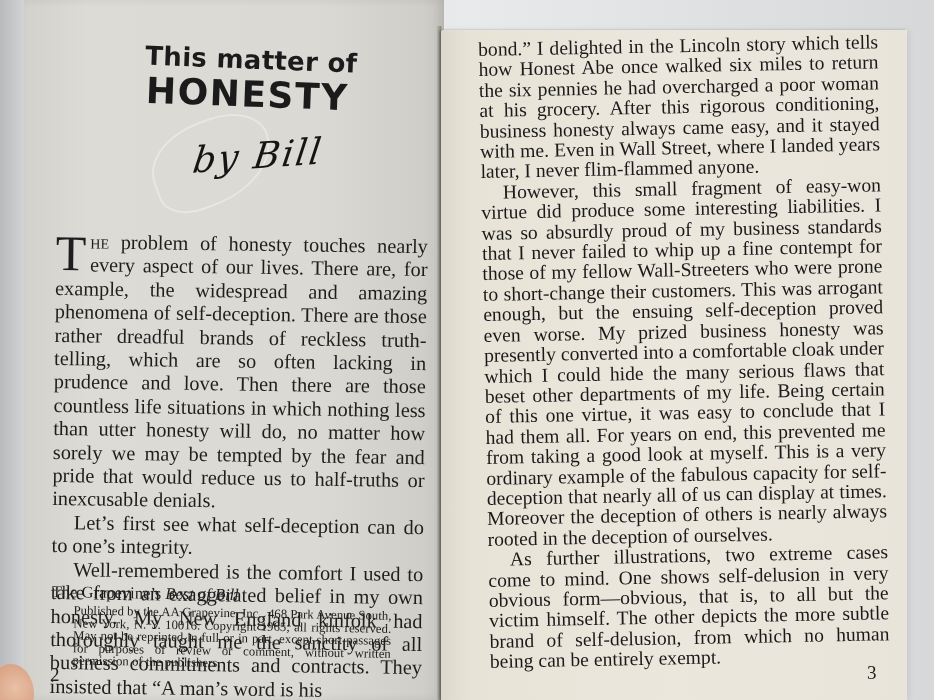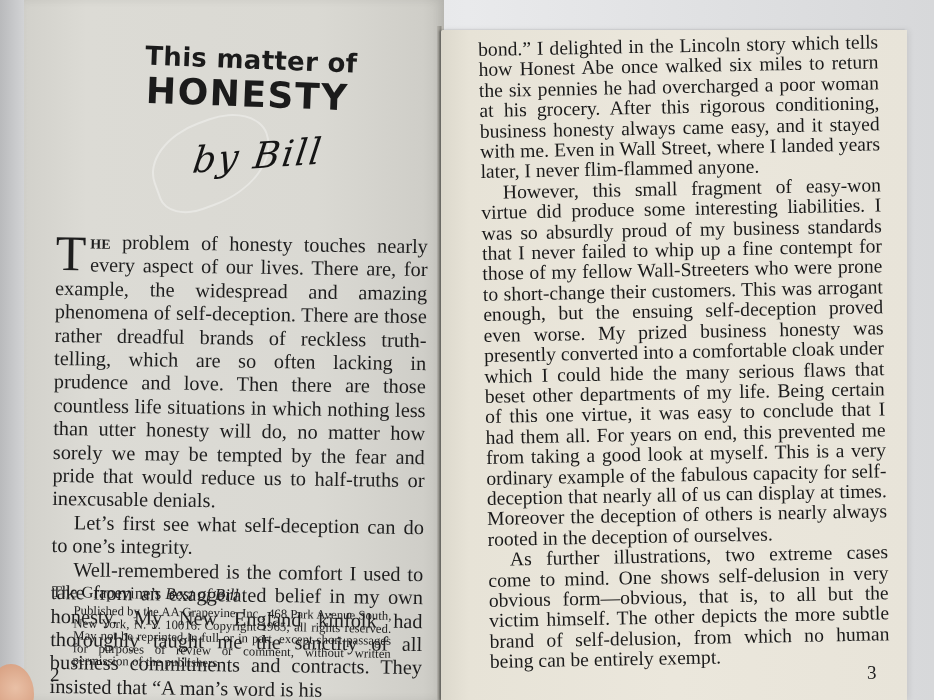--- a/index.html
+++ b/index.html
@@ -125,21 +125,20 @@
   }
   .dropcap {
     float: left;
     font-size: 50px;
     line-height: 42px;
     margin: 2px 4px 0 0;
     font-weight: normal;
   }
   .smallcaps {
     font-variant: small-caps;
-    font-weight: bold;
   }
 
   .credits {
     position: absolute;
     left: 52px;
     top: 582px;
     width: 340px;
     color: #1e1e1e;
     transform: rotate(1deg);
     transform-origin: left top;

